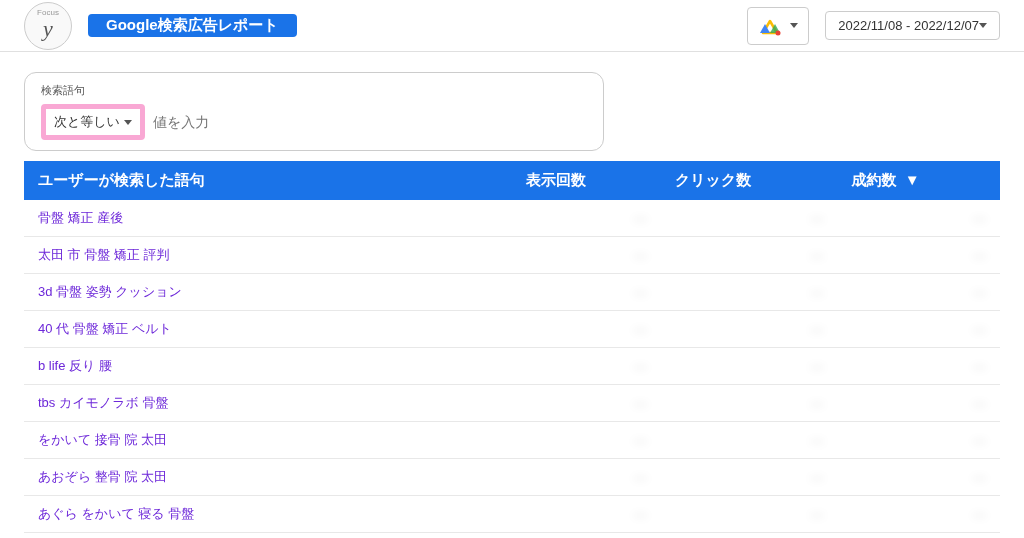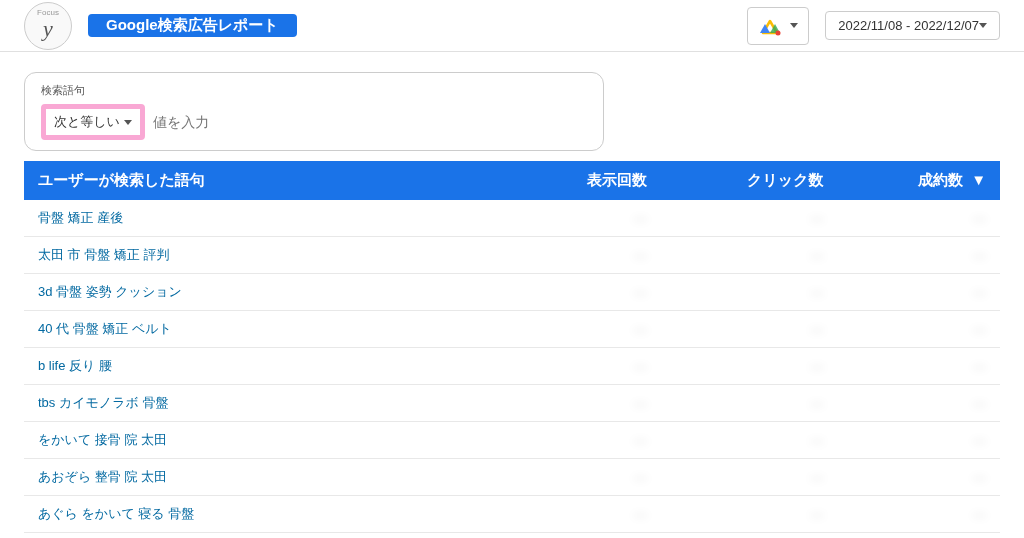--- a/index.html
+++ b/index.html
@@ -165,29 +165,29 @@
       background: #1a73e8;
       color: #fff;
     }
     thead th {
       padding: 10px 14px;
       text-align: left;
       font-size: 15px;
       font-weight: 600;
     }
     thead th.right {
-      text-align: right;
+      text-align: left;
     }
     tbody tr {
       border-bottom: 1px solid #e8e8e8;
     }
     tbody td {
       padding: 9px 14px;
       font-size: 13px;
-      color: #0369a1;
+      color: #6d28d9;
     }
     tbody td.right {
       text-align: right;
     }
     tbody td.blurred {
       color: transparent;
       text-shadow: 0 0 8px rgba(0,0,0,0.25);
       user-select: none;
     }
     .chevron-down {

